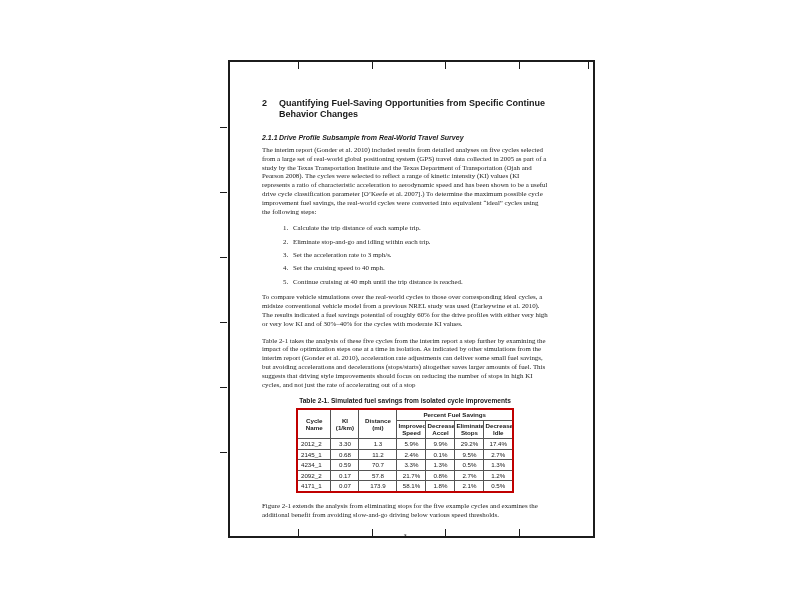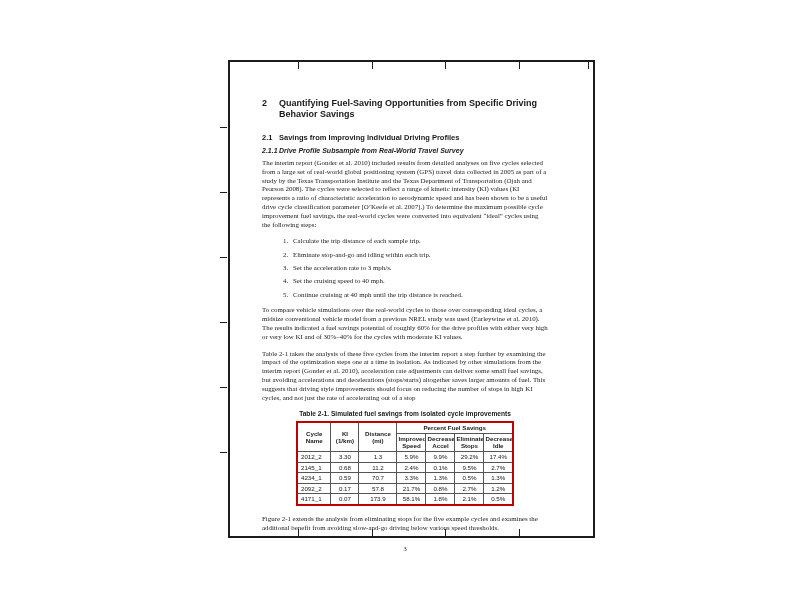--- a/index.html
+++ b/index.html
@@ -74,27 +74,23 @@
   <div class="tick l" style="top:130px"></div>
   <div class="tick l" style="top:195px"></div>
   <div class="tick l" style="top:260px"></div>
   <div class="tick l" style="top:325px"></div>
   <div class="tick l" style="top:390px"></div>
 
   <div class="content">
 
     <div class="h1">
       <span class="num">2</span>
-      <span>Quantifying Fuel-Saving Opportunities from Specific Driving Behavior Savings</span>
+      <span>Quantifying Fuel-Saving Opportunities from Specific Continue Behavior Changes</span>
     </div>
 
-    <div class="h2">
-      <span class="num">2.1</span>
-      <span>Savings from Improving Individual Driving Profiles</span>
-    </div>
 
     <div class="h3">
       <span class="num">2.1.1</span>
       <span>Drive Profile Subsample from Real-World Travel Survey</span>
     </div>
 
     <p class="para">The interim report (Gonder et al. 2010) included results from detailed analyses on five cycles selected from a large set of real-world global positioning system (GPS) travel data collected in 2005 as part of a study by the Texas Transportation Institute and the Texas Department of Transportation (Ojah and Pearson 2008). The cycles were selected to reflect a range of kinetic intensity (KI) values (KI represents a ratio of characteristic acceleration to aerodynamic speed and has been shown to be a useful drive cycle classification parameter [O’Keefe et al. 2007].) To determine the maximum possible cycle improvement fuel savings, the real-world cycles were converted into equivalent “ideal” cycles using the following steps:</p>
 
     <ol class="steps">
       <li>

